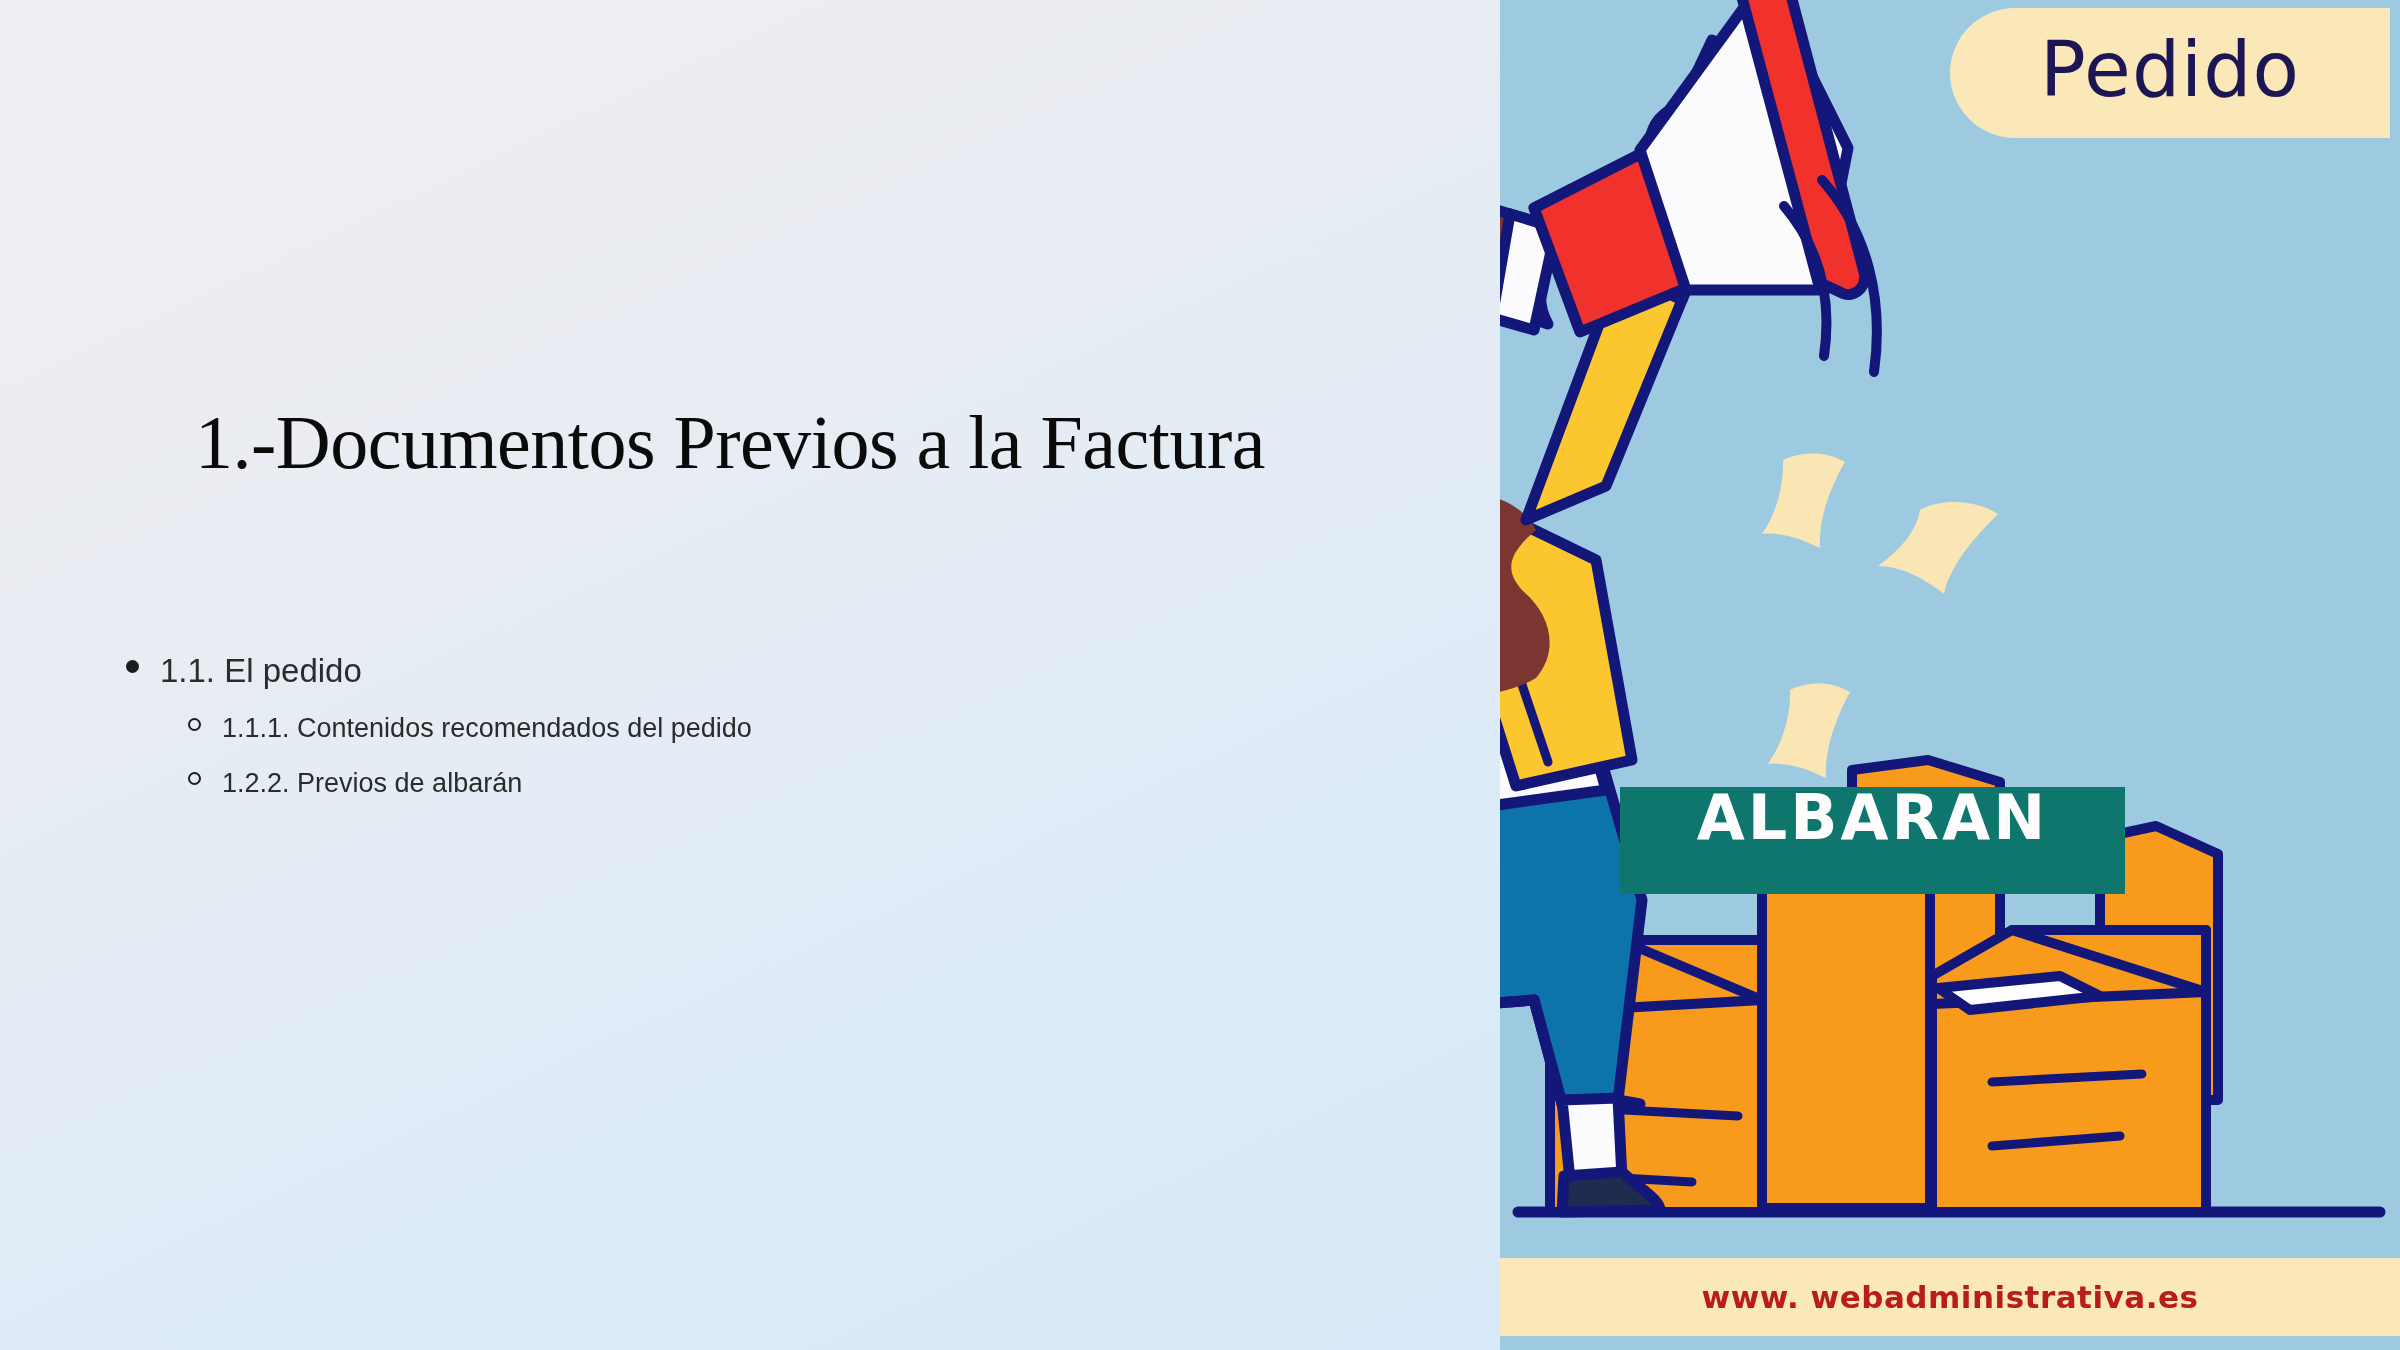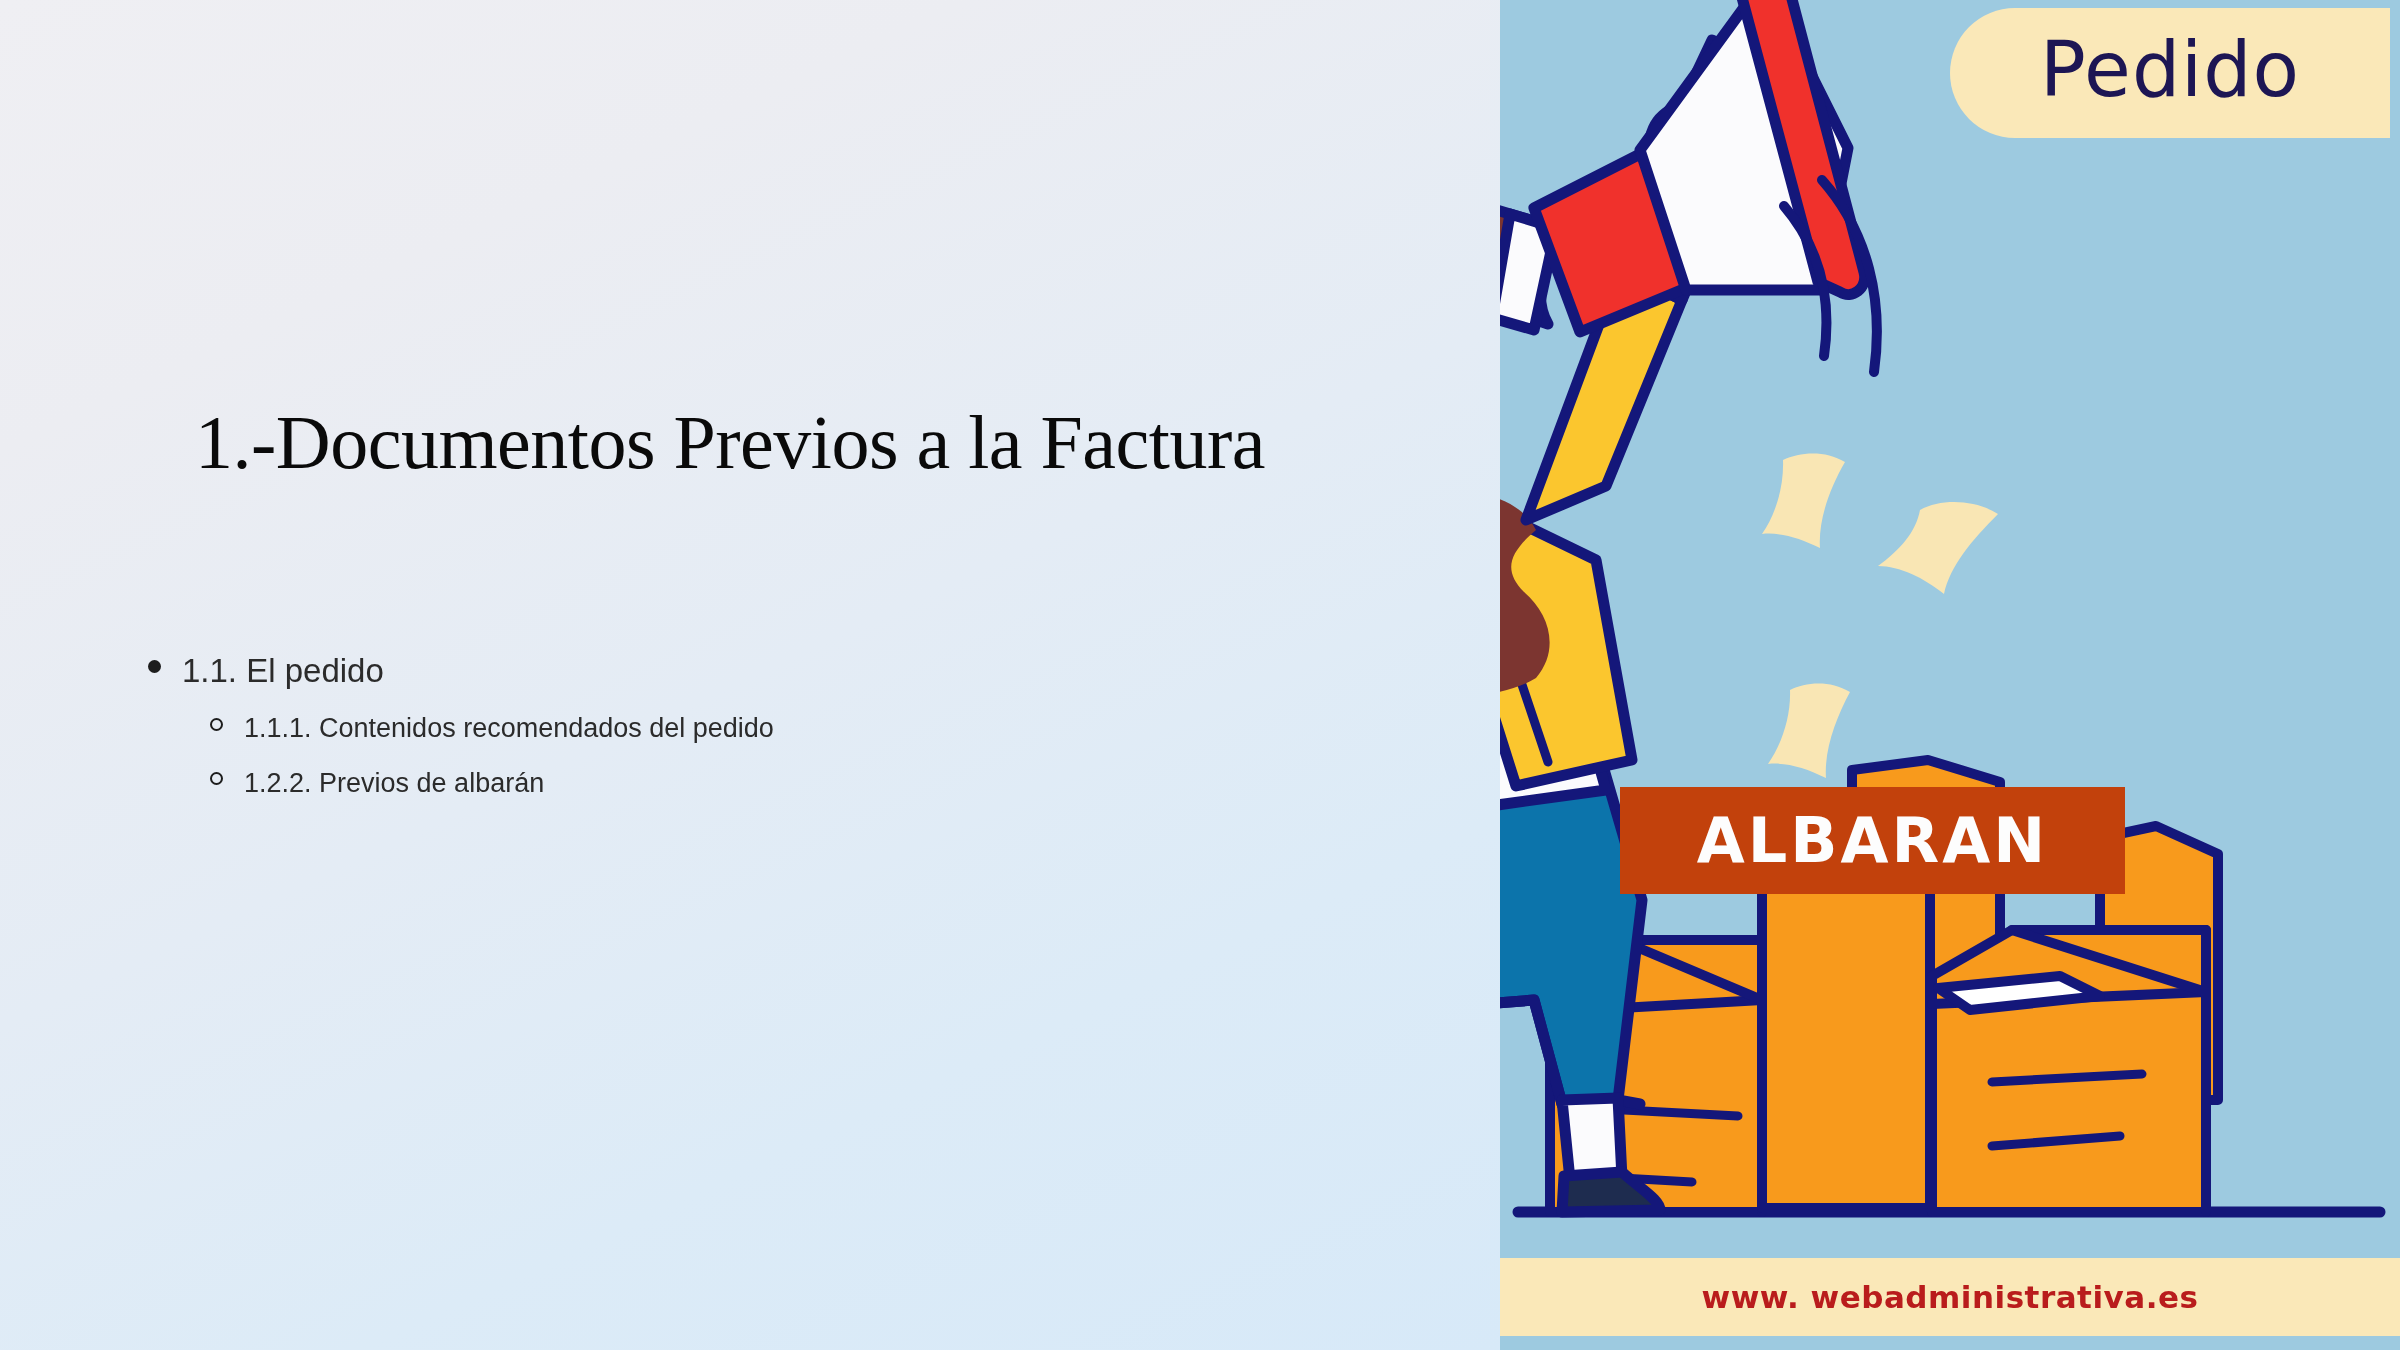--- a/index.html
+++ b/index.html
@@ -39,21 +39,21 @@
     font-family: "Liberation Serif", "DejaVu Serif", serif;
     font-weight: normal;
     font-size: 76px;
     line-height: 1.14;
     color: #0a0a0a;
     letter-spacing: -0.5px;
   }
 
   #outline-list {
     position: absolute;
-    left: 128px;
+    left: 106px;
     top: 650px;
     width: 1300px;
   }
 
   .olist-item {
     display: flex;
     align-items: flex-start;
     color: #262626;
   }
   .olist-item.level-1 {
@@ -148,23 +148,23 @@
     padding-bottom: 6px;
   }
 
   
   #albaran-banner {
     position: absolute;
     left: 120px;
     top: 787px;
     width: 505px;
     height: 107px;
-    background: #c2410c;
+    background: #0f766e;
     display: flex;
-    align-items: center;
+    align-items: flex-start;
     justify-content: center;
     z-index: 7;
   }
   #albaran-banner-label {
     font-family: "DejaVu Sans", sans-serif;
     font-size: 62px;
     font-weight: bold;
     color: #fdfdfd;
     letter-spacing: 3px;
     line-height: 1;

